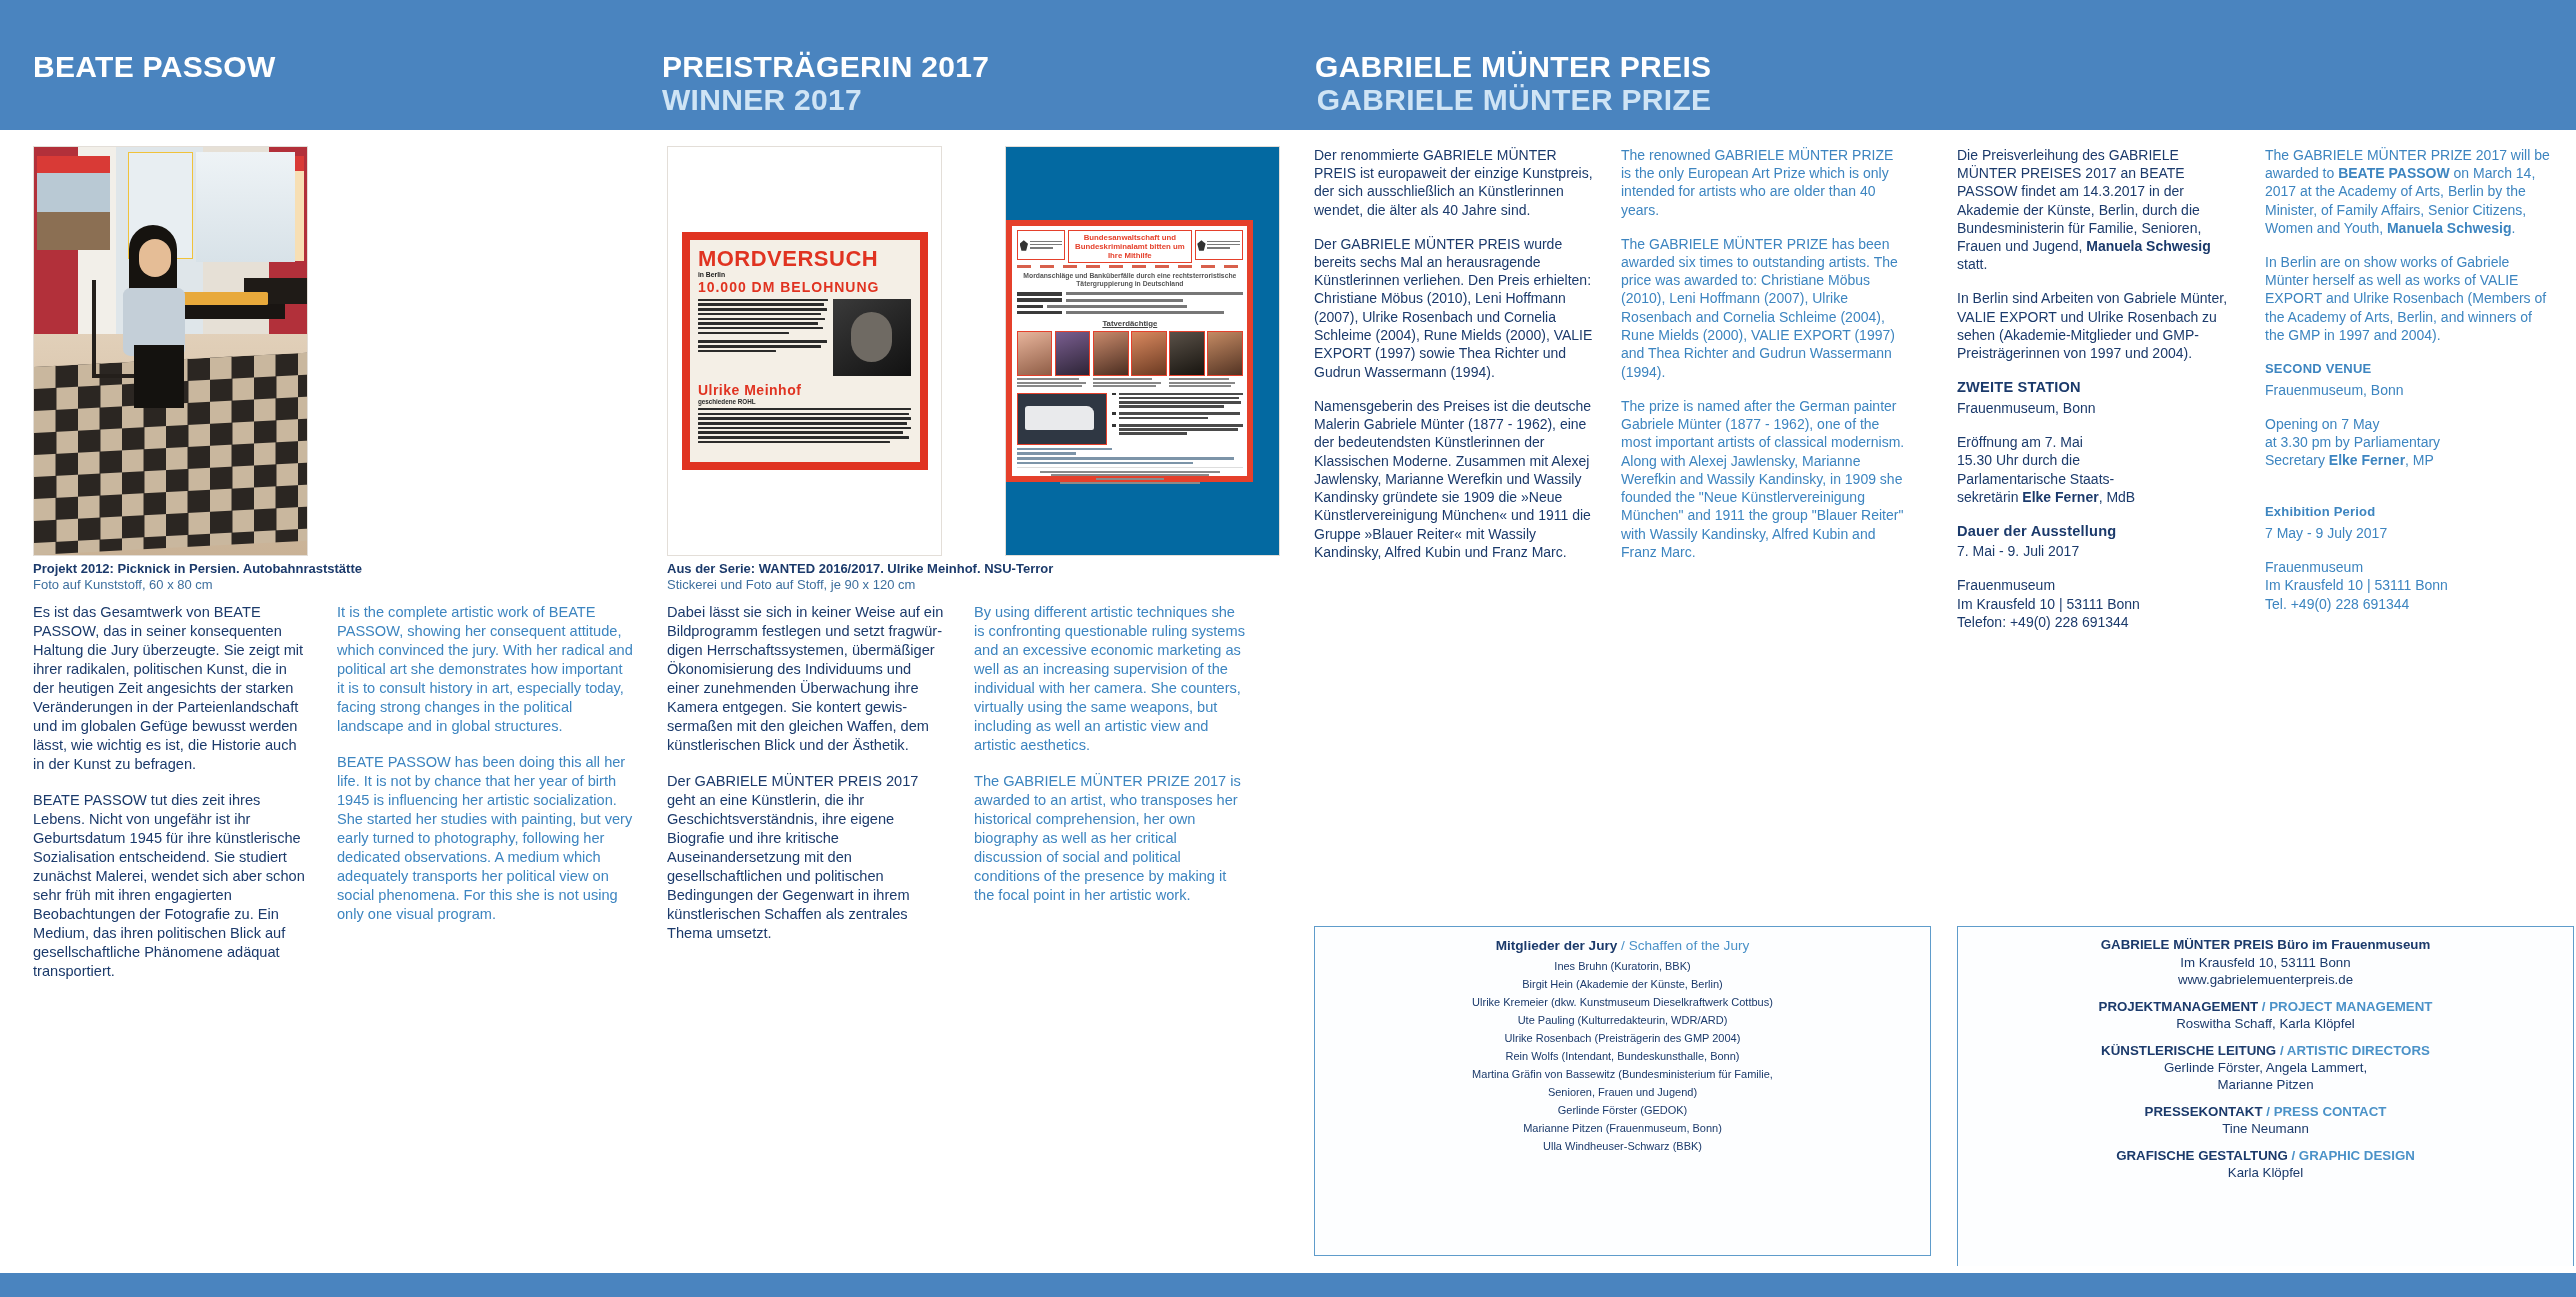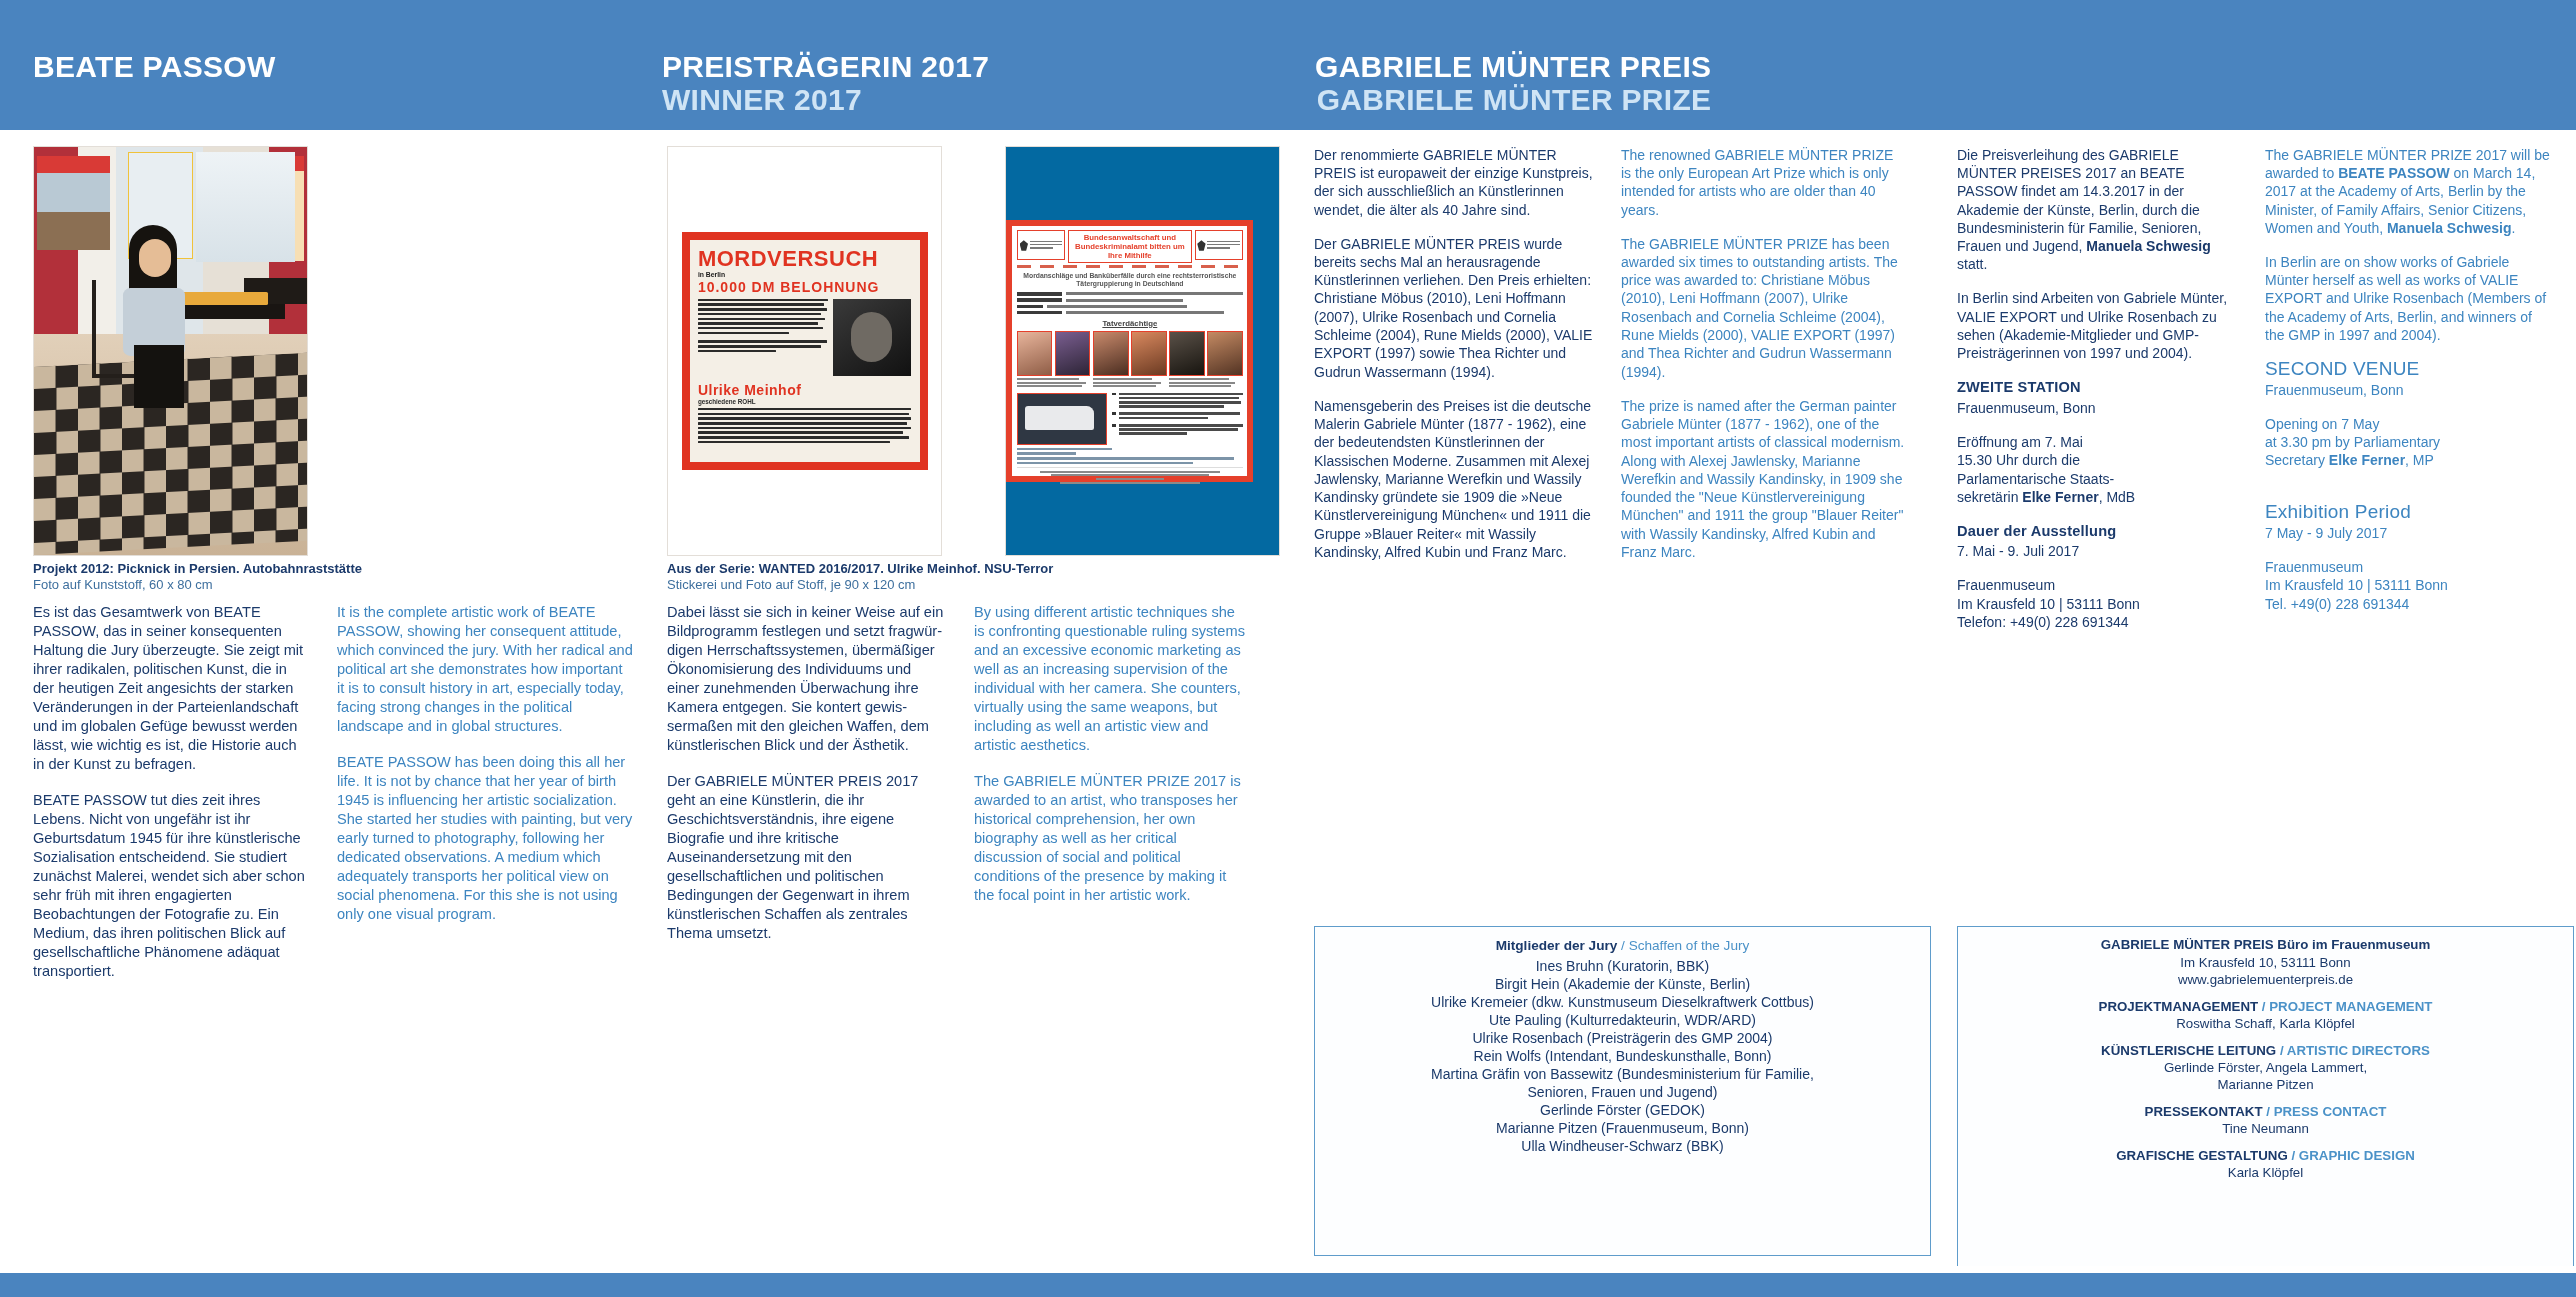--- a/index.html
+++ b/index.html
@@ -144,33 +144,33 @@
   .para{
     font-size:14.6px;line-height:19px;margin:0 0 16.7px 0;
     font-family:"Liberation Sans", sans-serif;
   }
 
   
   .para-s{font-size:14px;line-height:18.3px;margin:0 0 15.7px 0;}
 
   
   .h-de{font-size:14.6px;font-weight:bold;color:#1b3a6b;margin:0 0 2.6px 0;line-height:18px;letter-spacing:0.2px;}
-  .h-en{font-size:19px;font-weight:normal;color:#3d85c0;margin:0 0 2.6px 0;line-height:18px;letter-spacing:0.2px;}
+  .h-en{font-size:13px;font-weight:bold;color:#3d85c0;margin:0 0 2.6px 0;line-height:18px;letter-spacing:0.2px;}
   .blk{margin:0 0 15.7px 0;}
   .blk p{margin:0;font-size:14px;line-height:18.3px;}
 
   
   .box{
     position:absolute;border:1px solid #5f9ccb;background:#fdfeff;
     box-sizing:border-box;
   }
   .box-jury{left:1314px;top:796px;width:617px;height:330px;padding:9.4px 7.3px;}
   .box-credits{left:1957px;top:796px;width:617px;height:424px;padding:9.4px 7.3px;}
 
-  .jline{text-align:center;font-size:14px;line-height:18px;color:#1b3a6b;}
+  .jline{text-align:center;font-size:11px;line-height:18px;color:#1b3a6b;}
   .jhead{text-align:center;font-size:13.6px;line-height:19px;margin-bottom:1.6px;}
   .jhead b{color:#1b3a6b;font-weight:bold;}
   .jhead span{color:#4b92c8;}
 
   .cline{text-align:center;font-size:13.3px;line-height:17.3px;color:#1b3a6b;}
   .cbold{font-weight:bold;color:#1b3a6b;}
   .clight{font-weight:bold;color:#4b92c8;}
   .cgap{height:9.4px;}
 
   b.strong{font-weight:bold;}

